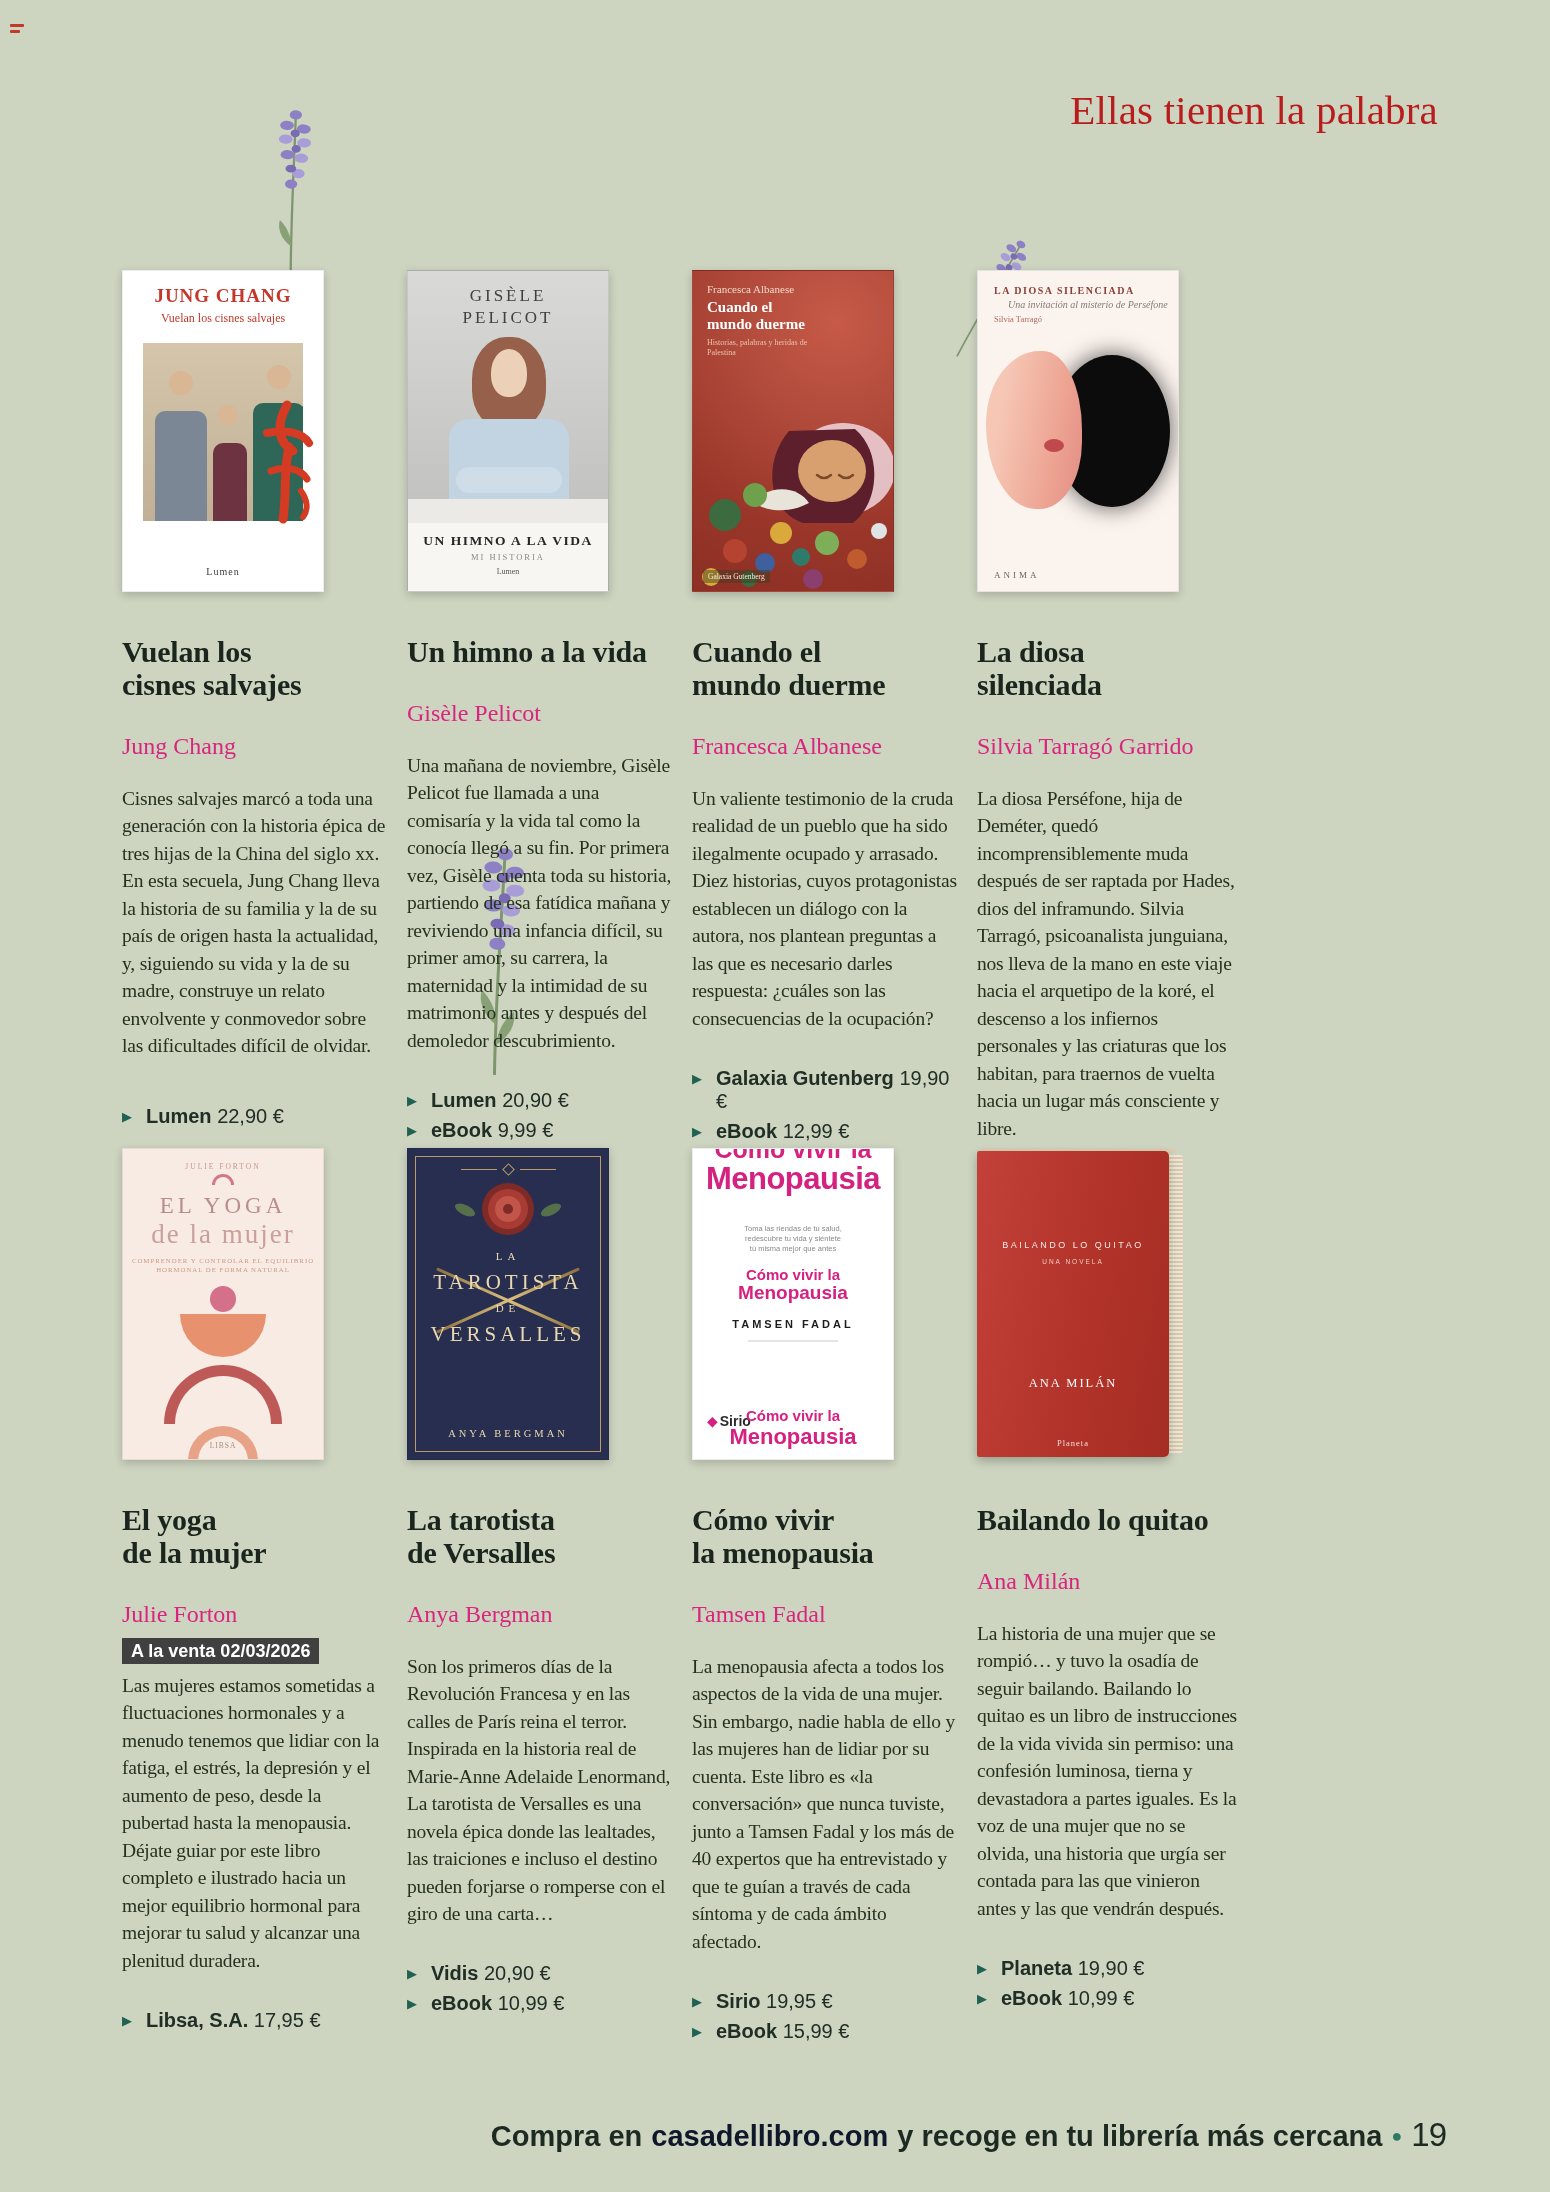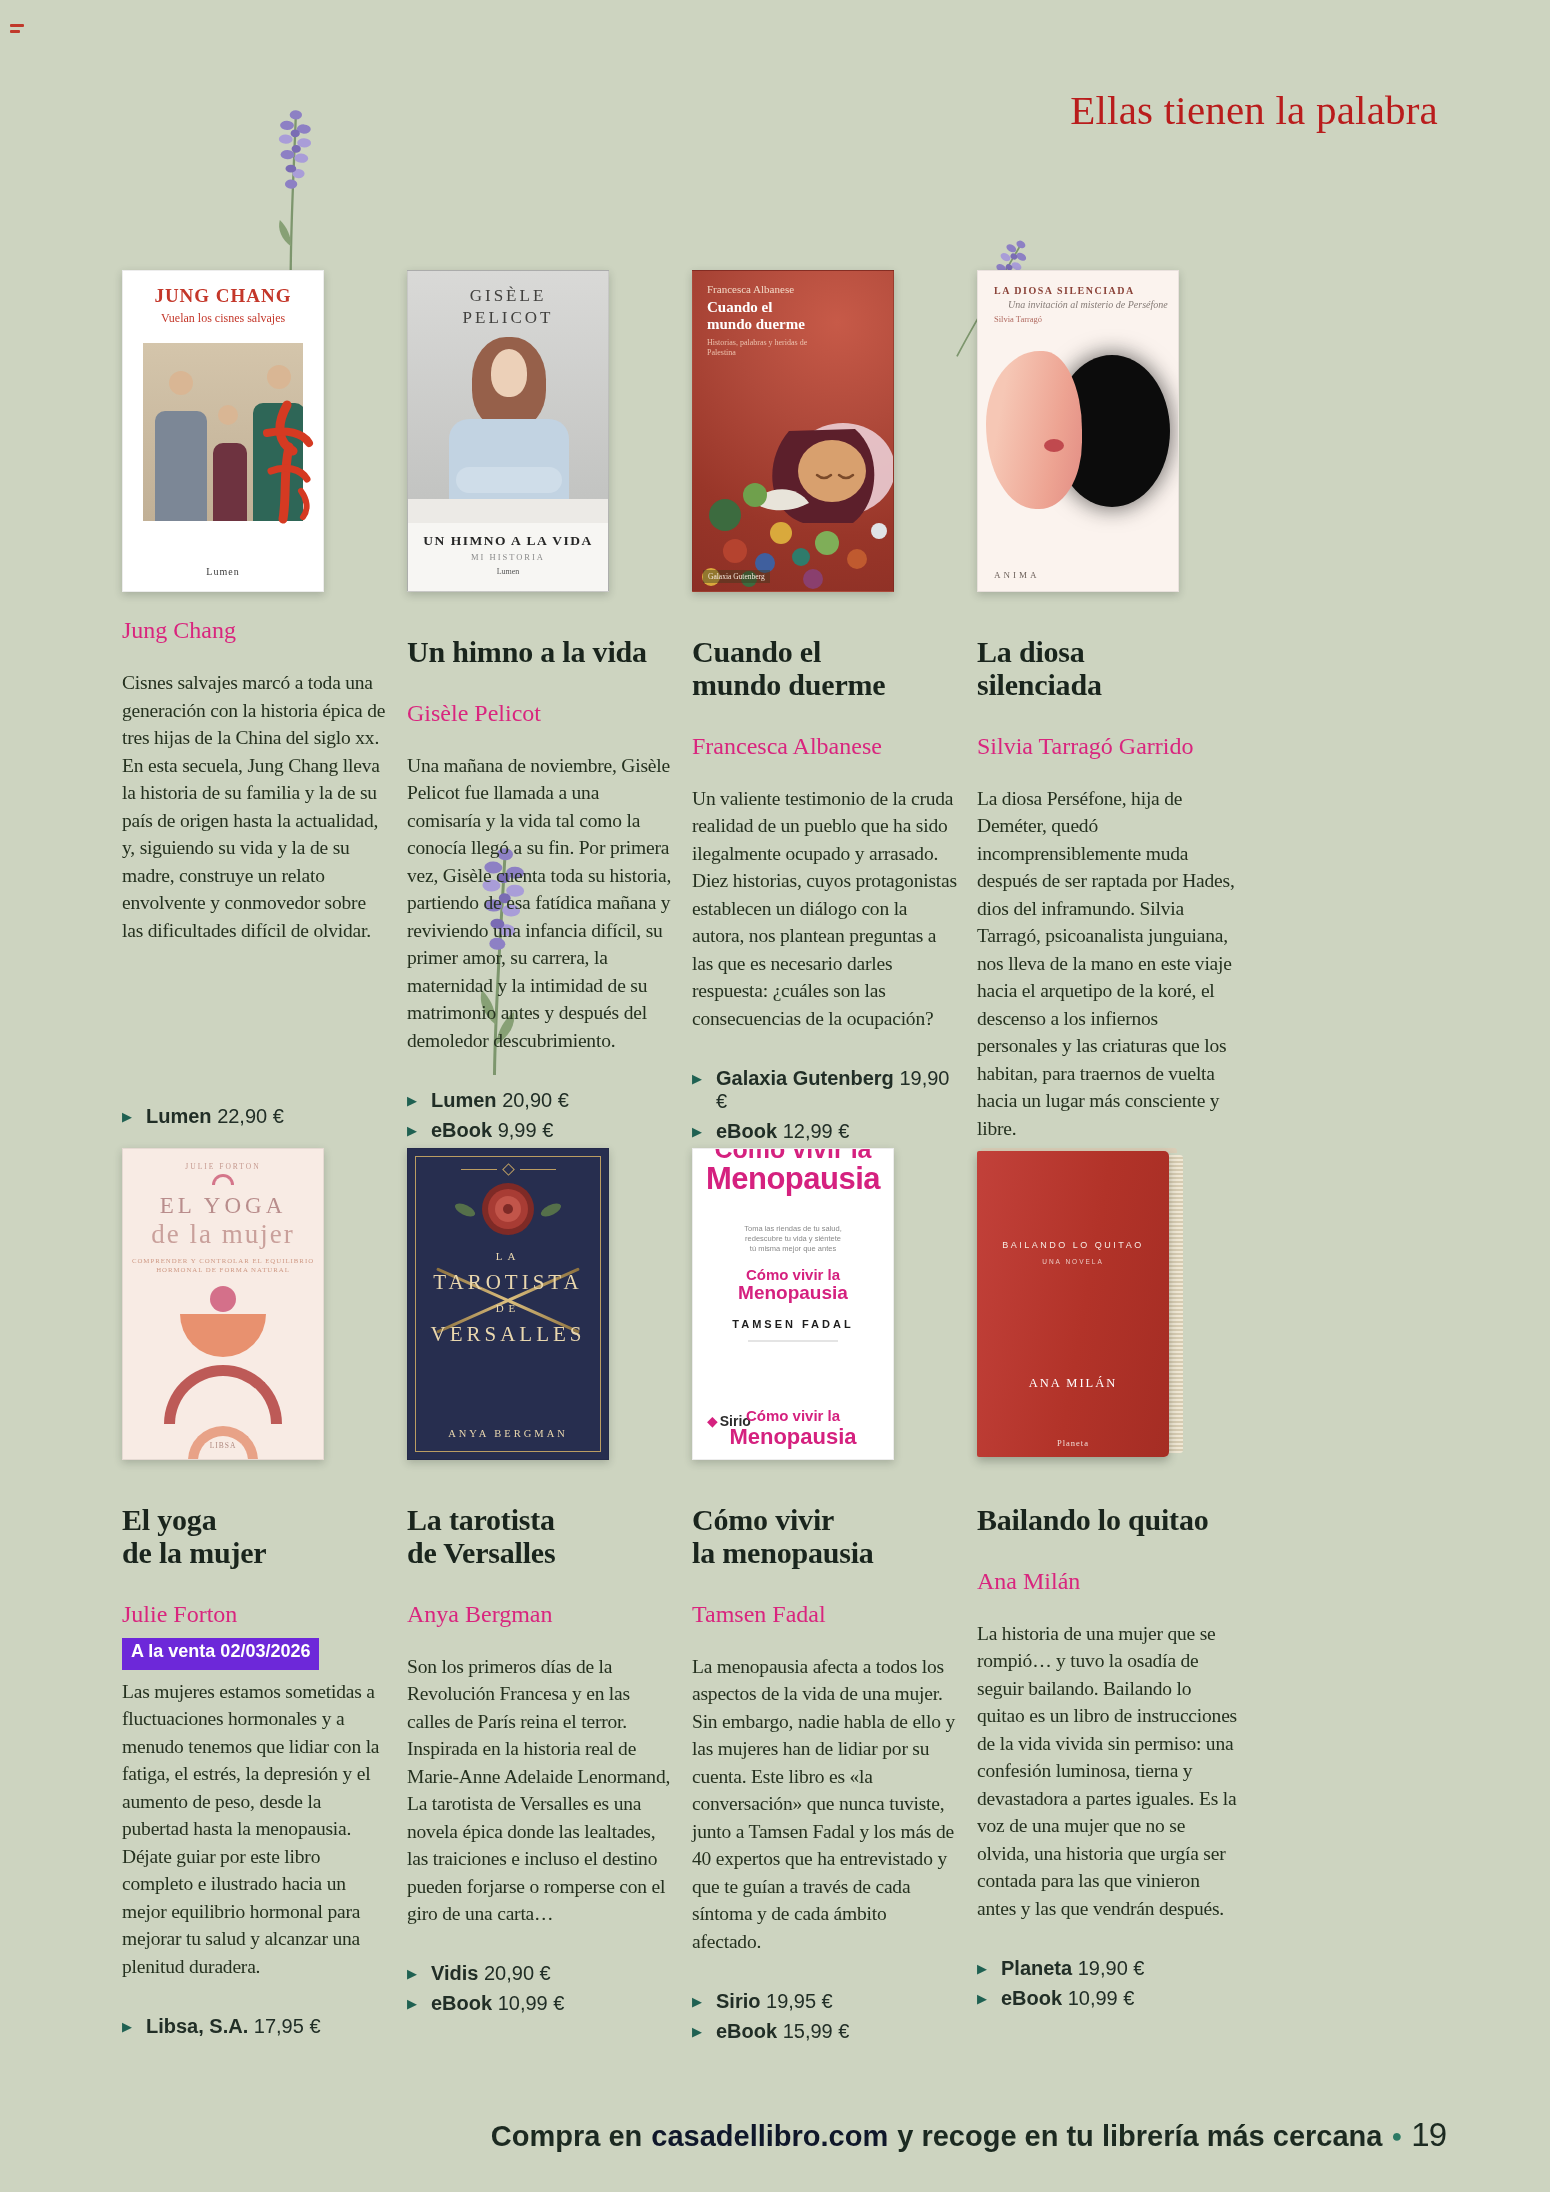--- a/index.html
+++ b/index.html
@@ -35,23 +35,23 @@
     column-gap:70px;row-gap:66px;gap:20px;
   }
   .cover-slot{height:322px;display:flex;align-items:flex-end;margin-bottom:18px;}
   .row2 .cover-slot{height:312px;}
   .info{height:518px;display:flex;flex-direction:column;}
 
   .book-title{font-weight:bold;font-size:30px;line-height:33px;color:#1a251d;letter-spacing:-.2px;}
   .book-author{font-size:24px;line-height:30px;color:#d9257e;margin-top:5px;}
   .badge{
     display:inline-block;width:fit-content;margin-top:9px;
-    background:#6d28d9;color:#fff;
+    background:#404040;color:#fff;
     font-family:"Liberation Sans","DejaVu Sans",sans-serif;
-    font-weight:bold;font-size:18px;padding:3px 9px 8px;
+    font-weight:bold;font-size:18px;padding:3px 9px 2px;
   }
   .desc{margin-top:24px;font-size:19.5px;line-height:27.5px;letter-spacing:-.2px;color:#25311f;}
   .badge + .desc{margin-top:8px;}
   .prices{margin-top:auto;padding-top:8px;}
   .price-row{
     display:flex;align-items:baseline;
     font-family:"Liberation Sans","DejaVu Sans",sans-serif;
     font-size:20px;color:#212e26;margin-top:7px;
   }
   .price-bullet{color:#1f6152;font-size:13px;flex:0 0 24px;transform:translateY(-2px);}
@@ -295,20 +295,24 @@
               <path d="M14 34 C 34 30, 50 34, 56 44" stroke-width="8"></path>
               <path d="M36 48 C 30 74, 34 96, 30 120" stroke-width="9"></path>
               <path d="M18 72 C 32 66, 48 70, 54 80" stroke-width="7"></path>
               <path d="M48 92 C 54 100, 56 110, 50 118" stroke-width="6"></path>
             </g>
           </svg>
           <div class="c1-pub">Lumen</div>
         </div>
       </div>
       <div class="info">
+        <h2 class="book-title">
+            <div>Vuelan los</div>
+            <div>cisnes salvajes</div>
+          </h2>
         <div class="book-author">Jung Chang</div>
         <p class="desc">Cisnes salvajes marcó a toda una generación con la historia épica de tres hijas de la China del siglo xx. En esta secuela, Jung Chang lleva la historia de su familia y la de su país de origen hasta la actualidad, y, siguiendo su vida y la de su madre, construye un relato envolvente y conmovedor sobre las dificultades difícil de olvidar.</p>
         <div class="prices">
           <div class="price-row">
               <span class="price-bullet">▶</span>
               <span class="price-text"><span class="price-label">Lumen</span> <span>22,90 €</span></span>
             </div>
         </div>
       </div>
     </article>

